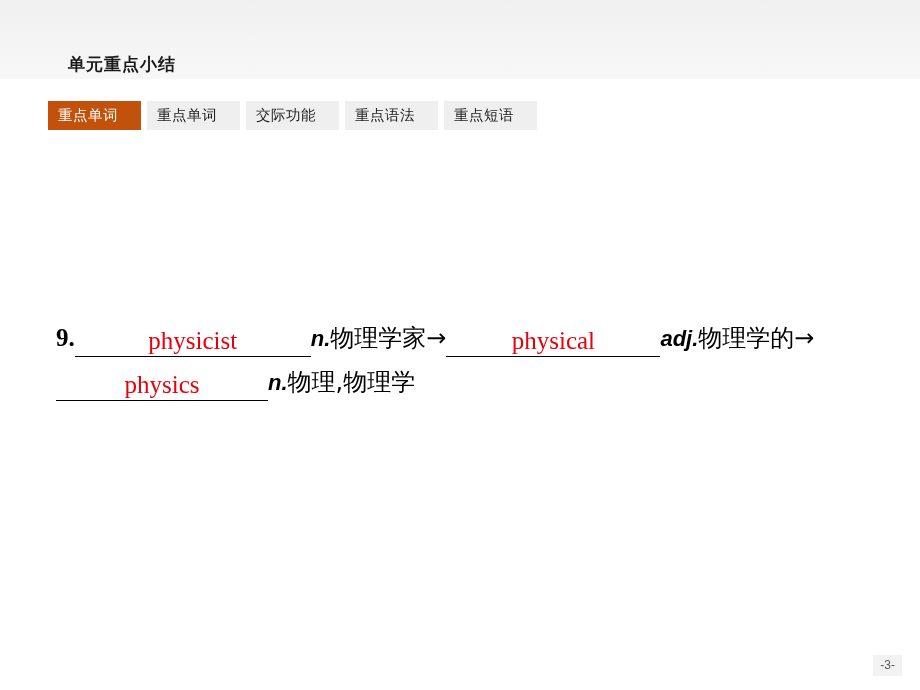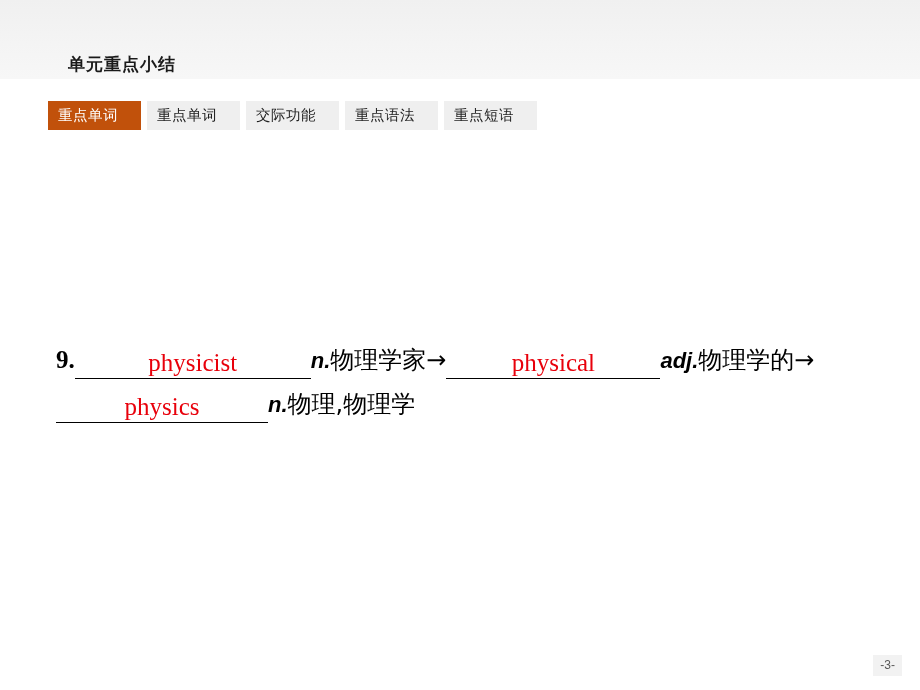--- a/index.html
+++ b/index.html
@@ -76,21 +76,20 @@
     background: #c1510b;
     color: #ffffff;
   }
 
   
   .content {
     position: absolute;
     left: 56px;
     top: 316px;
     width: 800px;
-    margin-top: 22px;
   }
   .entry-line {
     font-family: "Liberation Serif", "DejaVu Serif", serif;
     font-size: 25px;
     line-height: 43px;
     color: #000000;
     word-spacing: 0;
   }
   .num {
     font-family: "Liberation Serif", "DejaVu Serif", serif;

